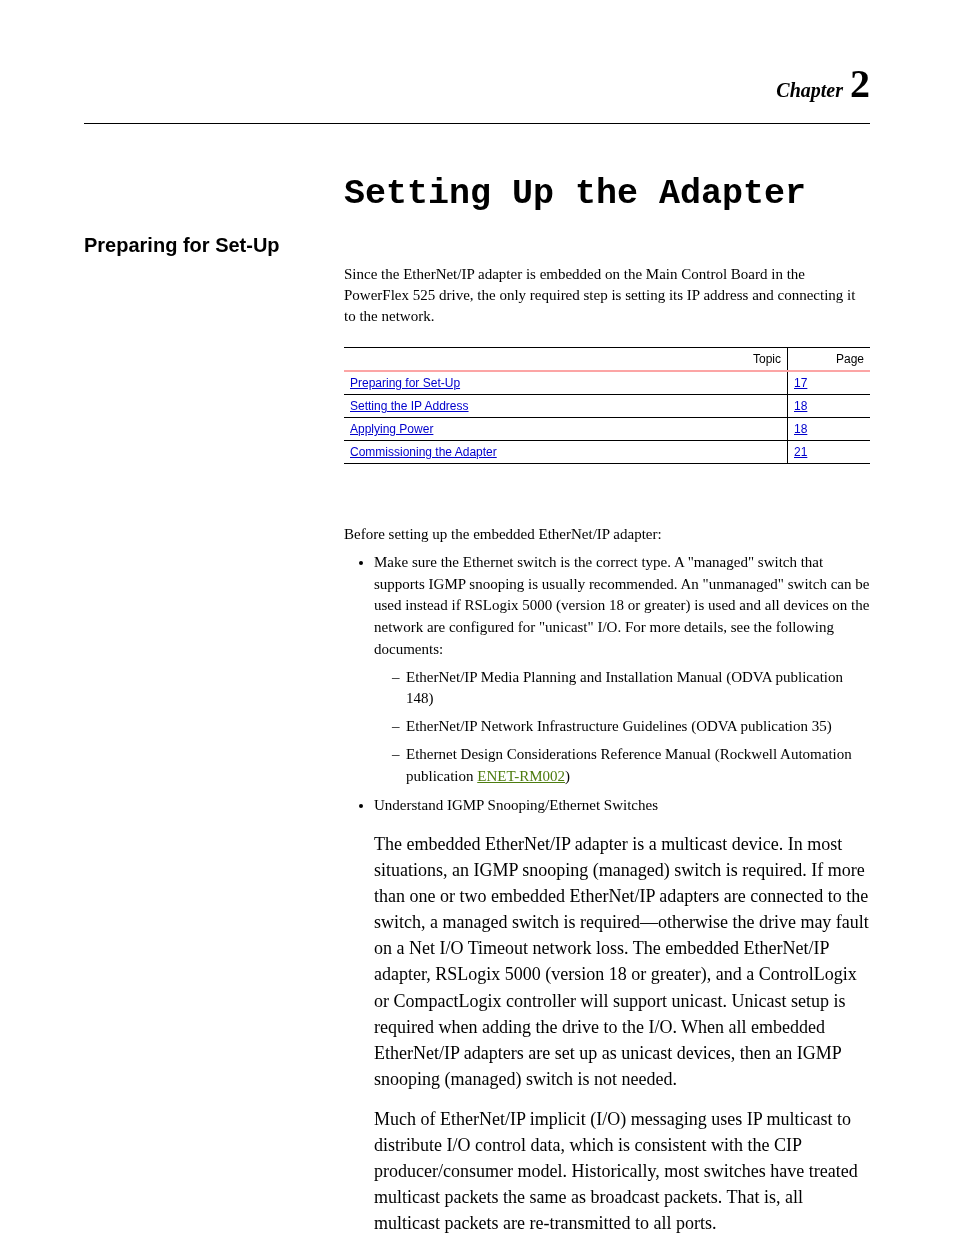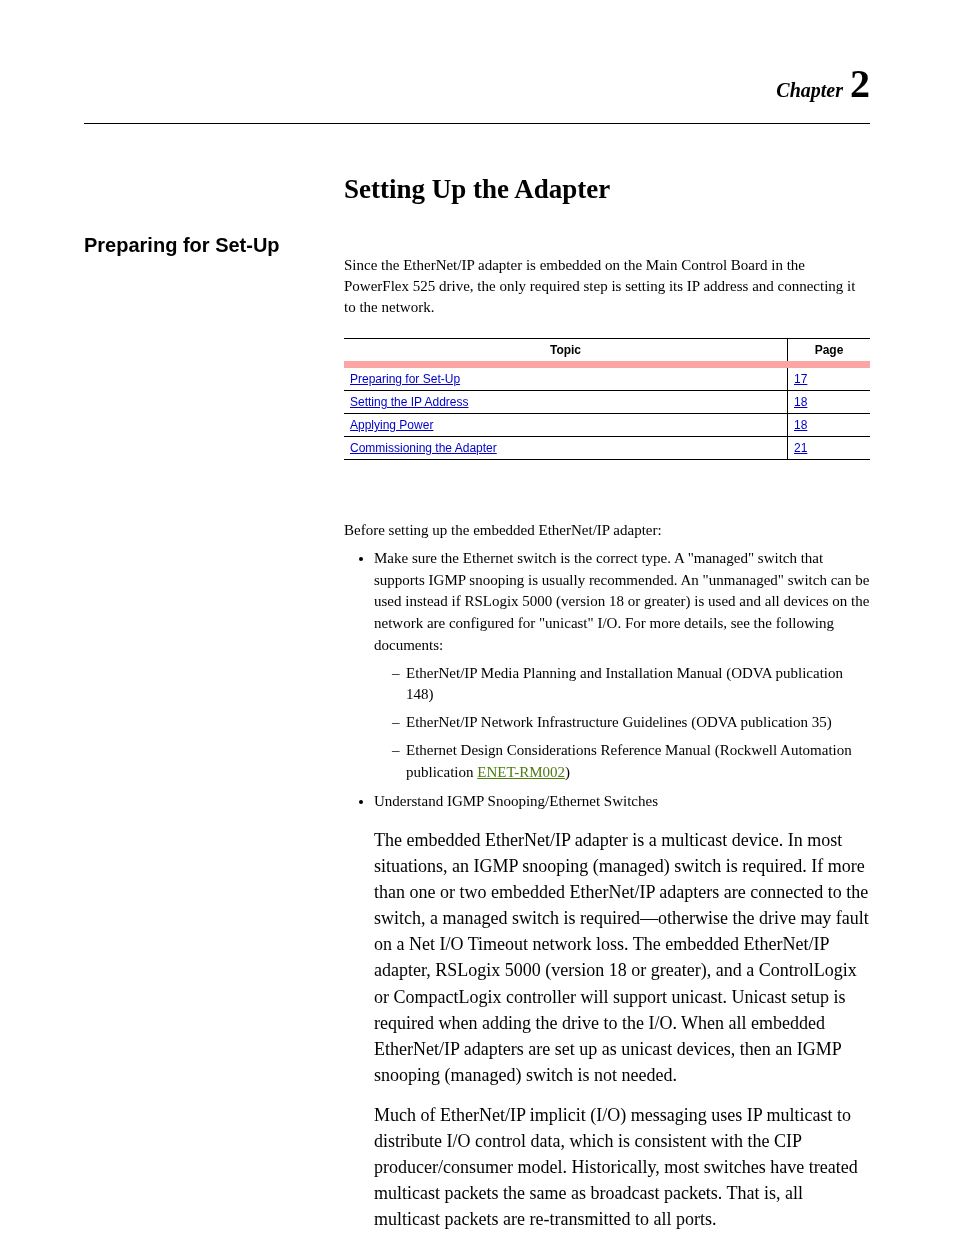--- a/index.html
+++ b/index.html
@@ -38,41 +38,41 @@
     display: grid;
     grid-template-columns: 260px 1fr;
     column-gap: 0;
   }
   .left-col {
     padding-right: 10px;
   }
   .right-col {
   }
   .doc-title {
-    font-family: Liberation Serif, serif;
-    font-weight: bold;
-    font-size: 27px;
+    font-family: Liberation Mono, monospace;
+    font-weight: bold;
+    font-size: 35px;
     margin-bottom: 50px;
   }
   .intro {
     font-size: 15px;
     line-height: 1.4;
     margin-bottom: 20px;
   }
   table.topic-table {
     border-collapse: collapse;
     width: 100%;
     font-family: Arial, Helvetica, sans-serif;
     font-size: 12px;
   }
   table.topic-table th {
-    text-align: center;
-    font-weight: bold;
+    text-align: right;
+    font-weight: normal;
     border-top: 1.5px solid #000;
-    border-bottom: 7px solid #fca5a5;
+    border-bottom: 2px solid #fca5a5;
     border-left: 1px solid #000;
     padding: 4px 6px;
   }
   table.topic-table th:first-child { border-left: none; }
   table.topic-table td {
     border-bottom: 1px solid #000;
     border-left: 1px solid #000;
     padding: 4px 6px;
     vertical-align: top;
   }

